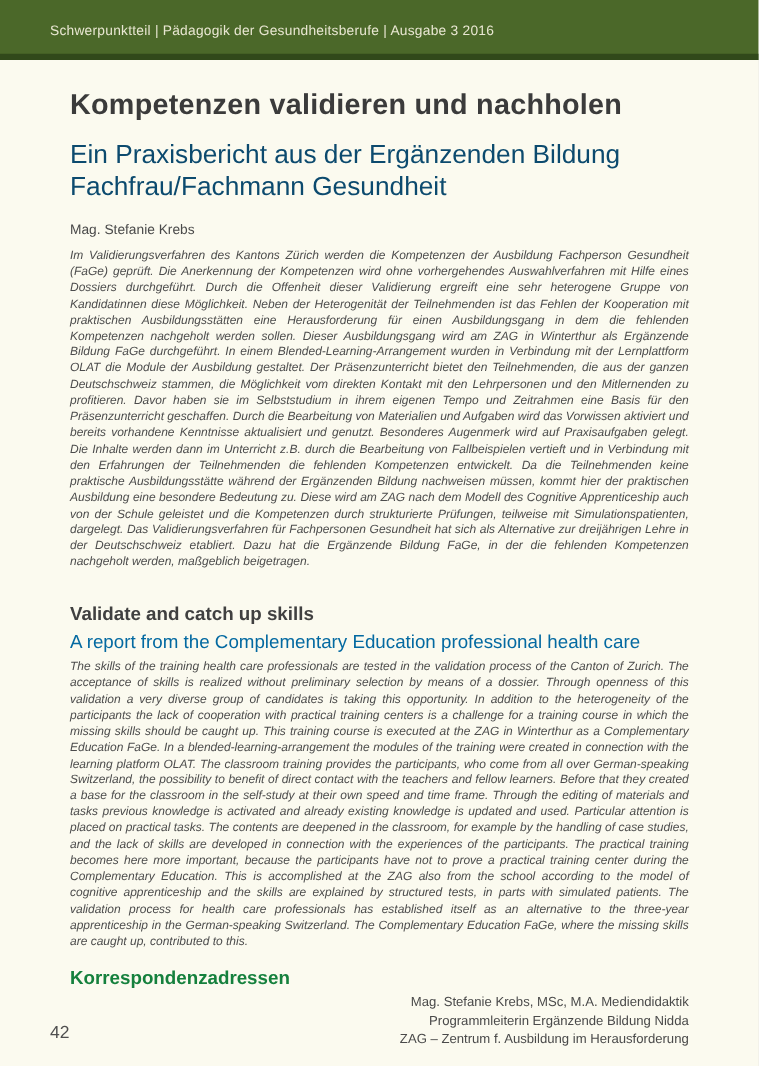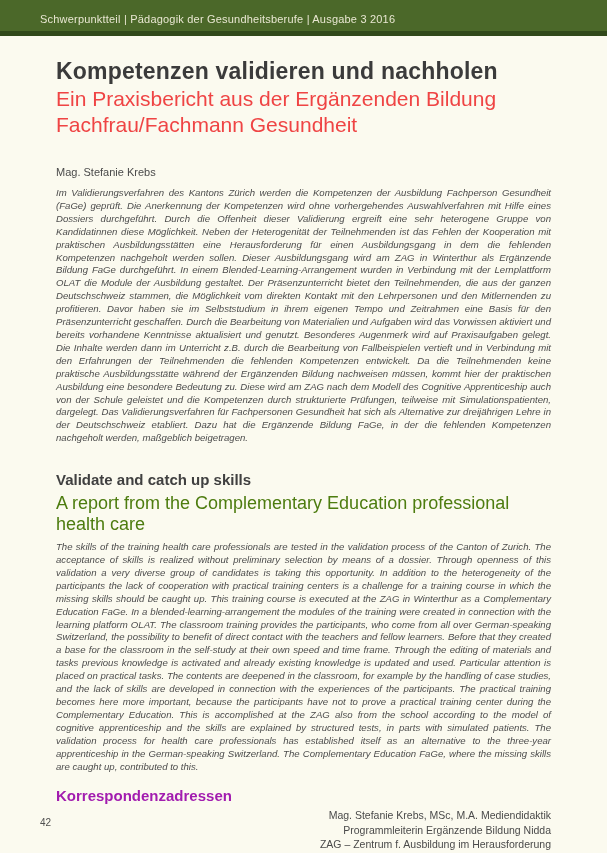--- a/index.html
+++ b/index.html
@@ -7,21 +7,21 @@
   .page {
     position: relative;
     width: 607px;
     height: 853px;
     background: #fbfaef;
     font-family: "Liberation Sans", sans-serif;
     overflow: hidden;
     margin: 0 auto;
   }
   .topbar {
-    height: 36px;
+    height: 48px;
     background: #4b6829;
     border-bottom: 5px solid #31491a;
     display: flex;
     align-items: center;
     padding: 0 40px;
     padding-top: 6px;
   }
   .topbar-text {
     color: #e9e7d2;
     font-size: 11px;
@@ -31,79 +31,79 @@
     padding: 0 56px;
   }
   .article-title {
     margin-top: 22px;
     font-size: 23px;
     font-weight: bold;
     color: #3b3b3b;
     letter-spacing: 0.2px;
   }
   .article-subtitle {
-    margin-top: 1px;
+    margin-top: 14px;
     font-size: 21px;
     line-height: 26px;
     font-weight: normal;
-    color: #ef4444;
+    color: #0c4a6e;
     width: 480px;
   }
   .article-author {
-    margin-top: 28px;
+    margin-top: 15px;
     font-size: 11px;
     color: #4a4a4a;
   }
   .abstract {
     margin-top: 9px;
     font-size: 9.6px;
     line-height: 12.9px;
     font-style: italic;
     color: #4c4c4c;
     text-align: justify;
   }
   .section-heading {
     margin-top: 26px;
     font-size: 15px;
     font-weight: bold;
     color: #404040;
   }
   .section-subheading {
     margin-top: 5px;
-    font-size: 18px;
-    color: #4d7c0f;
+    font-size: 15px;
+    color: #0369a1;
   }
   .abstract-en {
     margin-top: 6px;
   }
   .corr-heading {
     margin-top: 14px;
     font-size: 15px;
     font-weight: bold;
-    color: #a21caf;
+    color: #15803d;
   }
   .corr-line {
     font-size: 10.5px;
     line-height: 14.5px;
     color: #4a4a4a;
   }
   .corr-block { margin-top: 4px; text-align: right; }
   .dates-block { margin-top: 20px; }
   .date-line {
     font-size: 15px;
     line-height: 15px;
     color: #4a4a4a;
   }
   .footer {
     position: absolute;
     left: 0;
     right: 0;
     top: 817px;
     padding: 0 40px;
-    font-size: 10px;
+    font-size: 14px;
     color: #4f4f4f;
     display: flex;
     align-items: flex-end;
   }
   .footer .page-num { width: 110px; }
   .footer .journal-info {
     flex: 1;
     text-align: center;
     letter-spacing: 0.3px;
   }

